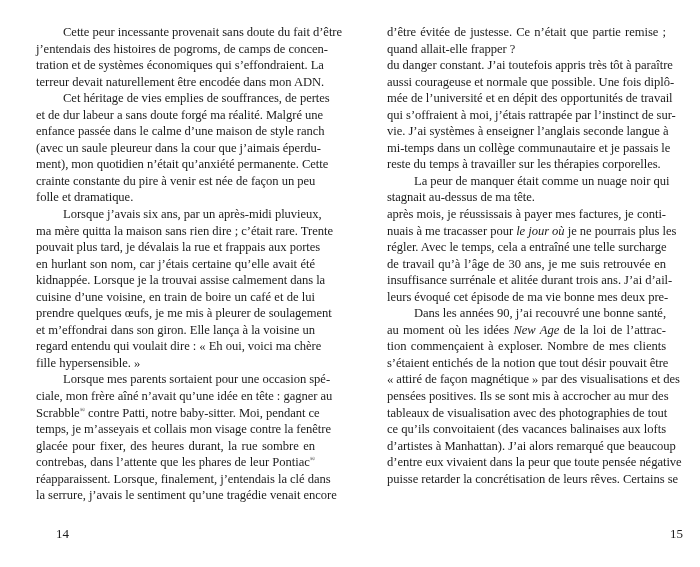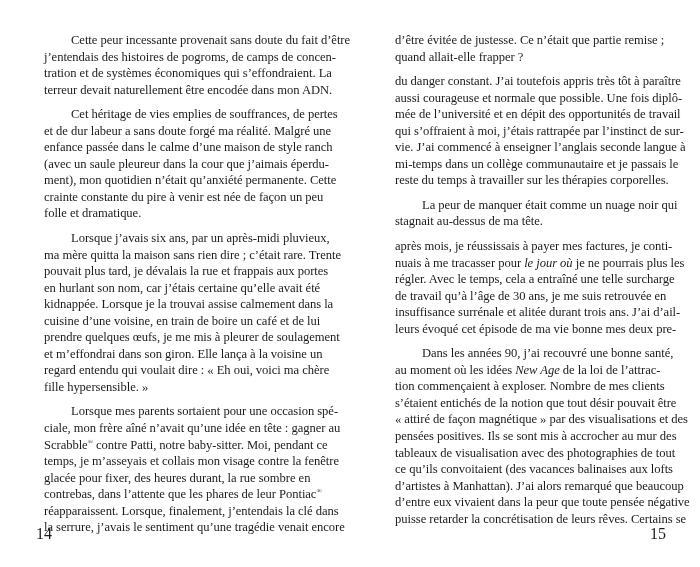--- a/index.html
+++ b/index.html
@@ -16,21 +16,21 @@
       color: #1c1c1c;
     }
     .page {
       position: absolute;
       top: 24px;
       width: 279px;
     }
     #page-left { left: 36px; }
     #page-right { left: 387px; }
     .para {
-      margin: 8px;
+      margin: 0;
       font-size: 12.6px;
       line-height: 16.55px;
       text-align: justify;
       text-justify: inter-word;
       hyphens: none;
       letter-spacing: -0.05px;
     }
     .line {
       display: block;
       text-align: justify;
@@ -44,22 +44,23 @@
     .line.first { padding-left: 27px; }
     em { }
     sup {
       font-size: 7px;
       vertical-align: 5px;
       line-height: 0;
     }
     .folio {
       position: absolute;
       top: 526px;
-      font-size: 16px;
+      font-size: 13px;
       line-height: 16px;
+      margin-left: 20px;
     }
     #folio-left { left: 36px; }
     #folio-right { left: 650px; width: 15px; text-align: left; }
   </style>
 </head>
 <body>
 
 <div id="page-left" class="page">
   <div class="page-body">
       <p class="para">
@@ -107,21 +108,21 @@
   <div class="page-body">
       <p class="para">
         <span class="line">d’être évitée de justesse. Ce n’était que partie remise ;</span>
         <span class="line last">quand allait-elle frapper ?</span>
       </p>
       <p class="para">
         <span class="line">du danger constant. J’ai toutefois appris très tôt à paraître</span>
         <span class="line">aussi courageuse et normale que possible. Une fois diplô-</span>
         <span class="line">mée de l’université et en dépit des opportunités de travail</span>
         <span class="line">qui s’offraient à moi, j’étais rattrapée par l’instinct de sur-</span>
-        <span class="line">vie. J’ai commencé à enseigner l’anglais seconde langue à</span>
+        <span class="line">vie. J’ai systèmes à enseigner l’anglais seconde langue à</span>
         <span class="line">mi-temps dans un collège communautaire et je passais le</span>
         <span class="line last">reste du temps à travailler sur les thérapies corporelles.</span>
       </p>
       <p class="para">
         <span class="line first">La peur de manquer était comme un nuage noir qui</span>
         <span class="line last">stagnait au-dessus de ma tête.</span>
       </p>
       <p class="para">
         <span class="line">après mois, je réussissais à payer mes factures, je conti-</span>
         <span class="line">nuais à me tracasser pour <em>le jour où</em> je ne pourrais plus les</span>

